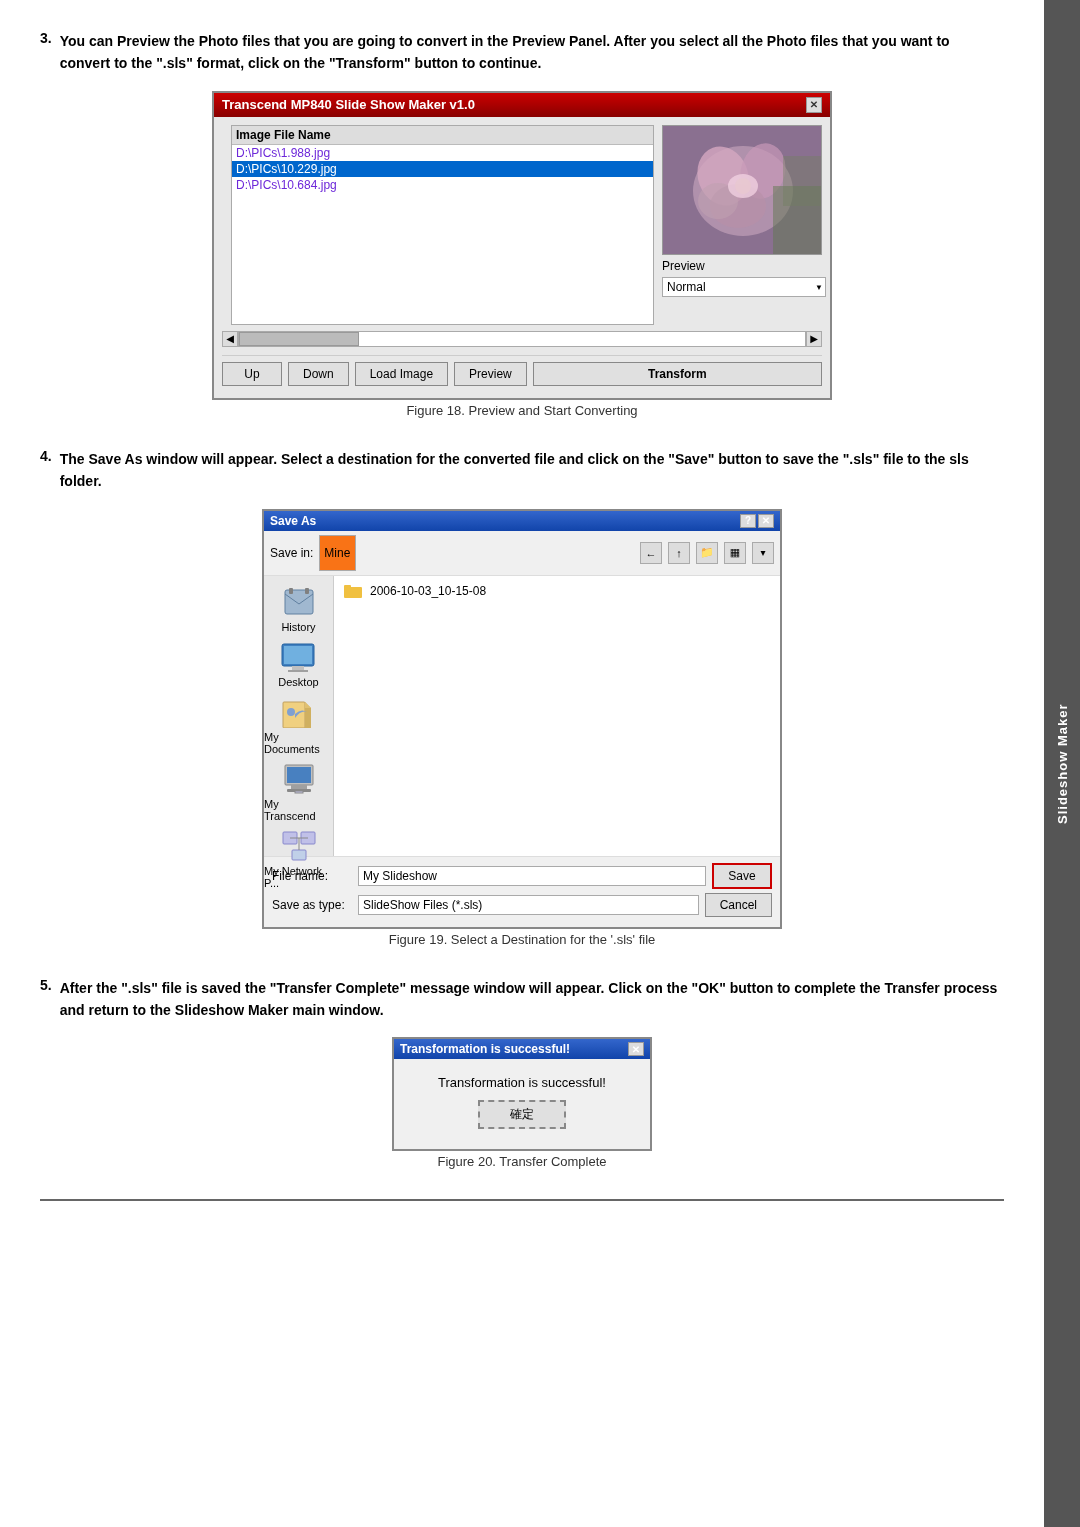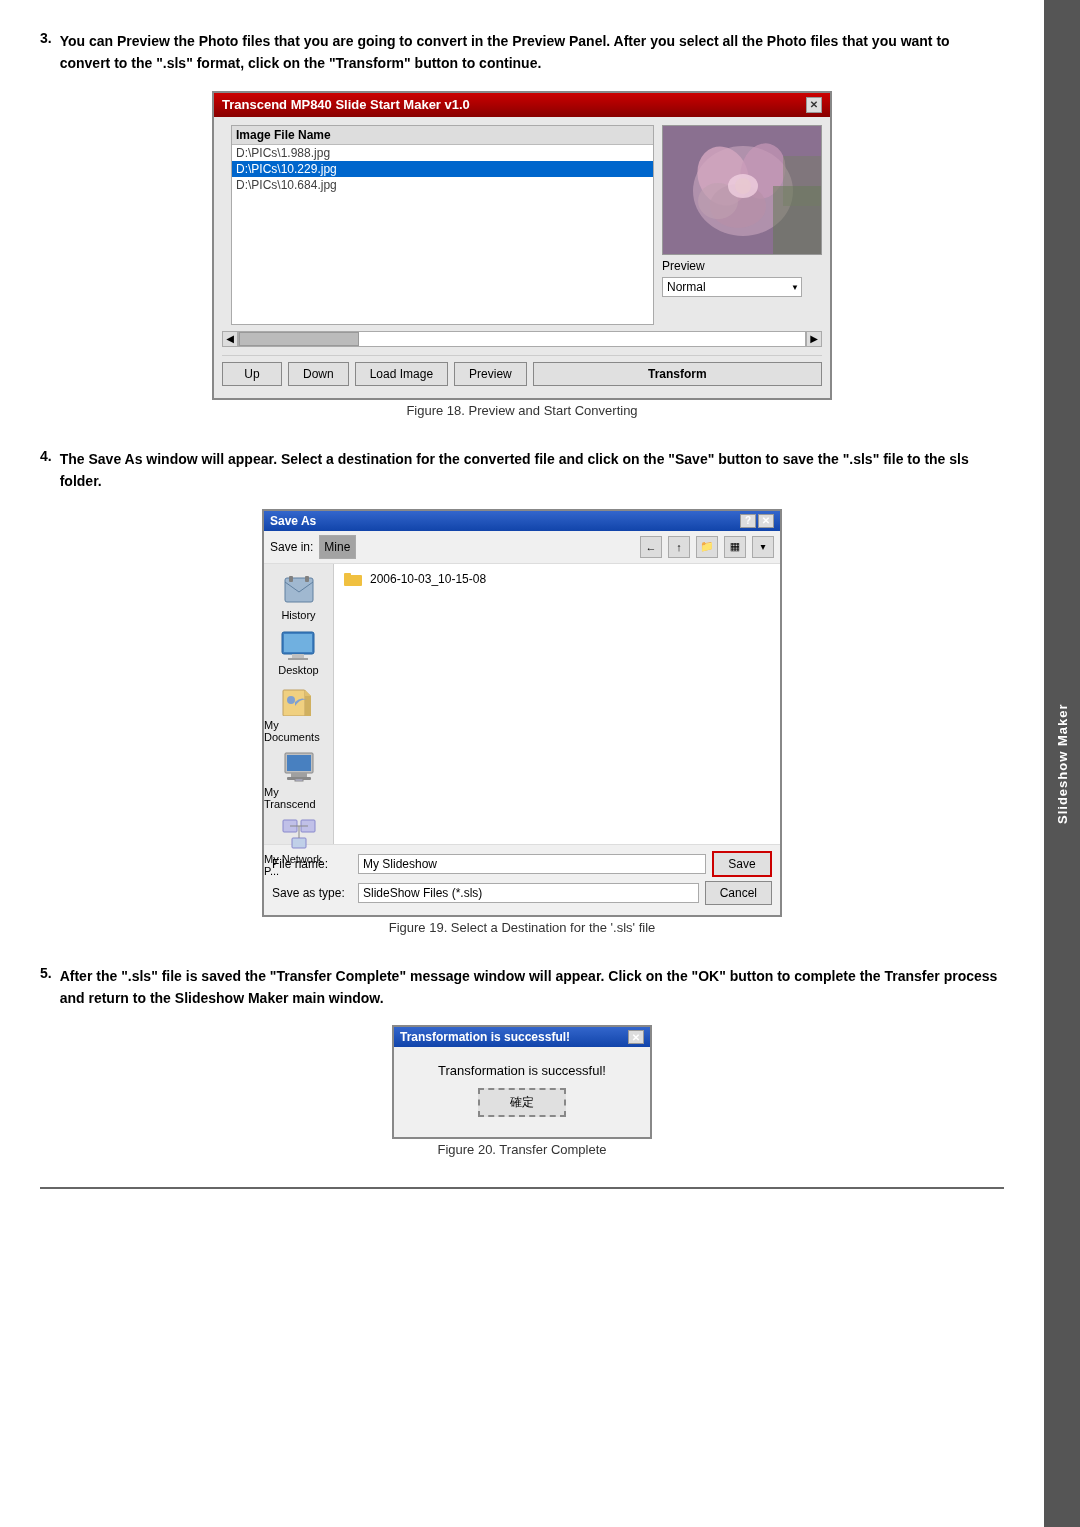--- a/index.html
+++ b/index.html
@@ -120,21 +120,21 @@
     .ssm-file-header {
       background: #ddd;
       border-bottom: 1px solid #bbb;
       padding: 2px 4px;
       font-size: 12px;
       font-weight: bold;
     }
     .ssm-file-item {
       padding: 1px 4px;
       font-size: 12px;
-      color: #404040;
+      color: #6d28d9;
     }
     .ssm-file-item.selected {
       background: #0066cc;
       color: #fff;
     }
     .ssm-preview-panel {
       width: 160px;
       display: flex;
       flex-direction: column;
     }
@@ -184,21 +184,21 @@
     .ssm-dropdown {
       display: flex;
       align-items: center;
       gap: 4px;
     }
     .ssm-select {
       background: #fff;
       border: 1px solid #aaa;
       padding: 2px 4px;
       font-size: 12px;
-      width: 140px;
+      width: 164px;
       appearance: none;
       padding-right: 16px;
       position: relative;
     }
     .ssm-select-wrap {
       position: relative;
       display: inline-block;
     }
     .ssm-select-wrap::after {
       content: '▼';
@@ -246,23 +246,23 @@
       gap: 6px;
       background: #f0f0f0;
       border-bottom: 1px solid #ddd;
     }
     .saveas-savein-label {
       font-size: 12px;
       white-space: nowrap;
     }
     .saveas-savein-select {
       flex: 1;
-      background: #a3a3a3;
-      border: 1px solid #aaa;
-      padding: 4px 4px;
+      background: #f97316;
+      border: 1px solid #aaa;
+      padding: 10px 4px;
       font-size: 12px;
       appearance: none;
     }
     .saveas-toolbar-btn {
       width: 22px;
       height: 22px;
       background: #ddd;
       border: 1px solid #aaa;
       display: flex;
       align-items: center;
@@ -391,21 +391,21 @@
         <span class="step-number">3.</span>
         <span class="step-text">
           You can Preview the Photo files that you are going to convert in the Preview Panel. After you select all the Photo files that you want to convert to the <strong>".sls"</strong> format, click on the <strong>"Transform"</strong> button to continue.
         </span>
       </div>
 
       <div class="figure-container">
 
         <div class="ssm-window">
           <div class="win-titlebar">
-            <span>Transcend MP840 Slide Start Maker v1.0</span>
+            <span>Transcend MP840 Slide Show Maker v1.0</span>
             <div class="win-close">✕</div>
           </div>
           <div class="ssm-body">
             <div class="ssm-main">
 
               <div class="ssm-file-list">
                 <div class="ssm-file-header">Image File Name</div>
                 <div class="ssm-file-item">D:\PICs\1.988.jpg</div>
                 <div class="ssm-file-item selected">D:\PICs\10.229.jpg</div>
                 <div class="ssm-file-item">D:\PICs\10.684.jpg</div>

